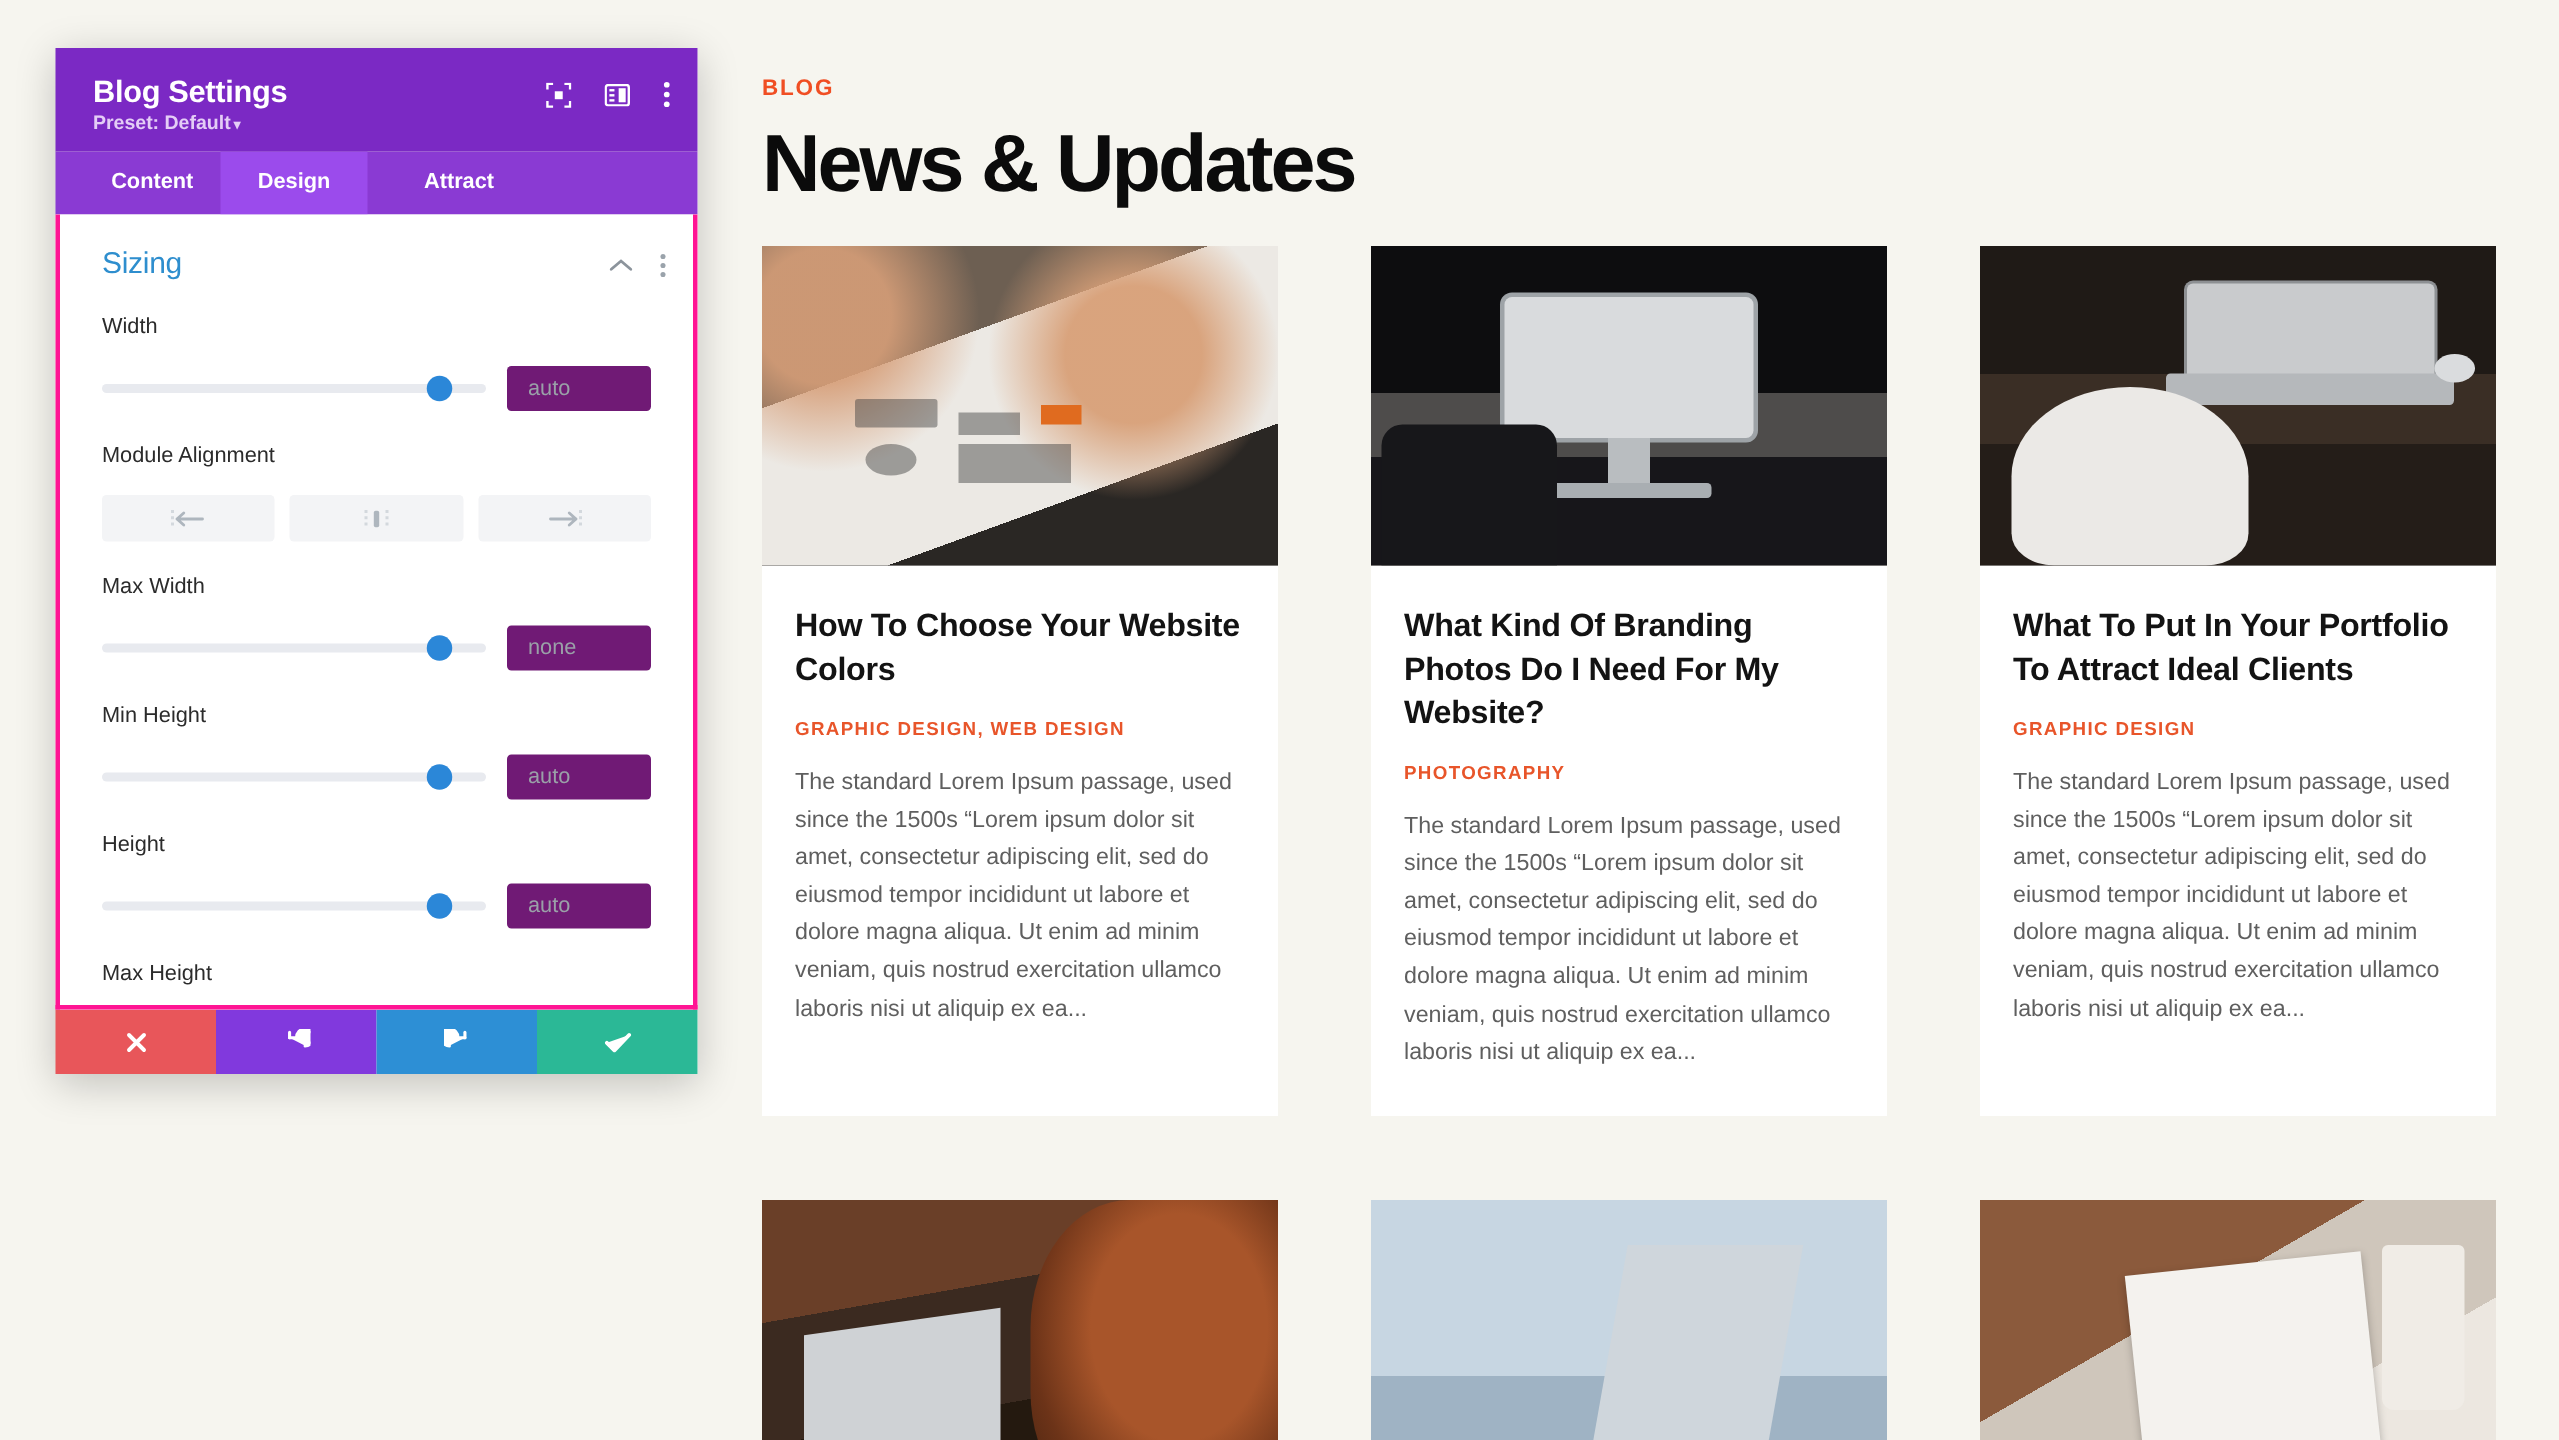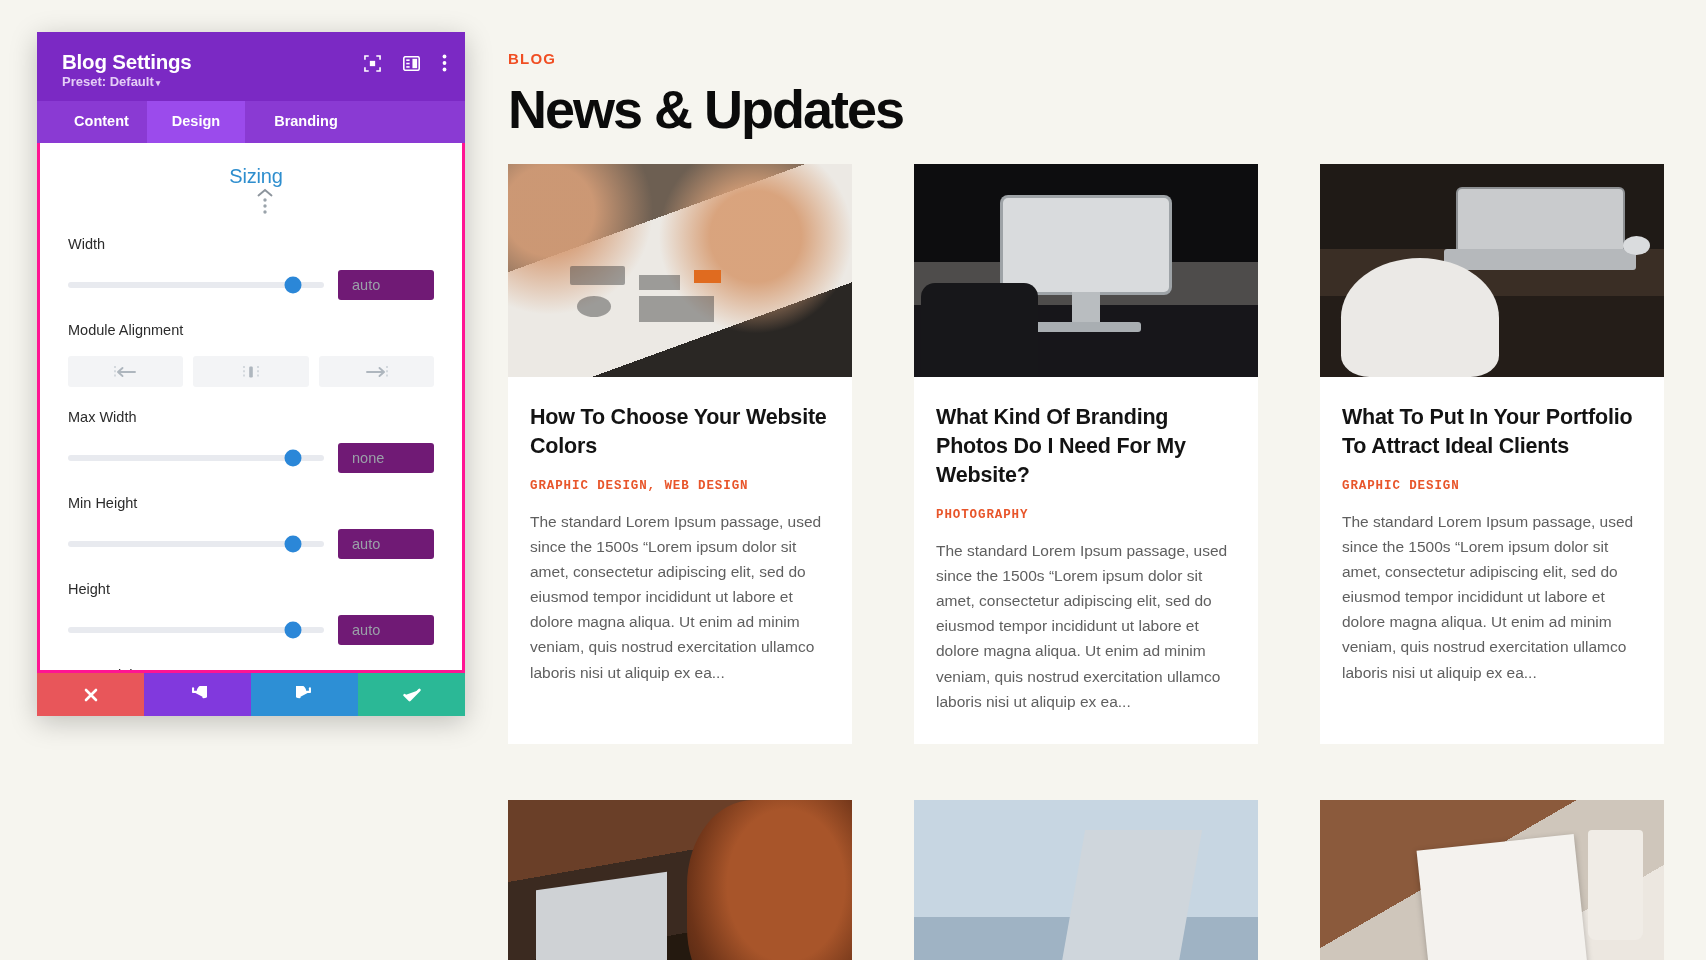--- a/index.html
+++ b/index.html
@@ -24,21 +24,21 @@
   .card-grid { display: grid; grid-template-columns: repeat(3, 344px); gap: 62px; }
   .card { background: #ffffff; }
   .card-img { width: 344px; height: 213px; position: relative; overflow: hidden; background: #2b2622; }
   .card-body { padding: 26px 22px 30px 22px; }
   .card-title {
     font-size: 21.5px; font-weight: 700; line-height: 1.35;
     color: #131313; letter-spacing: -0.2px; margin-bottom: 18px;
   }
   .card-cat {
     font-size: 12.5px; font-weight: 700; letter-spacing: 0.9px;
-    color: #e8552a; margin-bottom: 16px; font-family: Liberation Mono, monospace;
+    color: #e8552a; margin-bottom: 16px;
   }
   .card-text { font-size: 15.5px; line-height: 1.62; color: #5f5f5f; }
   .row2 { margin-top: 56px; }
 
   
   .ph { position: absolute; inset: 0; }
   .p1 { background:
       radial-gradient(circle at 72% 34%, rgba(216,160,120,.95) 0 16%, rgba(0,0,0,0) 34%),
       radial-gradient(circle at 12% 22%, rgba(214,158,120,.9) 0 13%, rgba(0,0,0,0) 30%),
       linear-gradient(160deg, #6d5f52 0 32%, #ece9e4 32% 72%, #2a2724 72% 100%);
@@ -85,21 +85,21 @@
   .tab { padding: 12px 0 14px 0; text-align: center; color: #fff; font-size: 14.5px; font-weight: 700; cursor: pointer; }
   .tab.t1 { width: 110px; padding-left: 19px; }
   .tab.t2 { width: 98px; background: #9b4bec; }
   .tab.t3 { width: 122px; }
 
   .panel-body {
     background: #fff; border: 3px solid #ff1493;
     border-top: none; position: relative;
     height: 530px; overflow: hidden;
   }
-  .section-head { display: flex; align-items: center; padding: 22px 18px 0 28px; flex-direction: column; }
+  .section-head { display: flex; align-items: center; padding: 22px 18px 0 28px; }
   .section-title { color: #2e8ece; font-size: 20px; font-weight: 400; flex: 1; letter-spacing: -0.2px; }
   .sec-ico { color: #9aa3ab; margin-left: 18px; display: flex; align-items: center; cursor: pointer; }
 
   .field { padding: 0 28px; margin-top: 22px; }
   .field-label { font-size: 14.5px; color: #2b2b2b; font-weight: 400; margin-bottom: 18px; }
   .slider-row { display: flex; align-items: center; gap: 14px; }
   .slider { position: relative; flex: 1; height: 6px; background: #e8eaef; border-radius: 3px; }
   .slider .knob {
     position: absolute; top: 50%; transform: translate(-50%,-50%);
     width: 17px; height: 17px; border-radius: 50%; background: #2b87d8; cursor: pointer;
@@ -246,21 +246,21 @@
               <circle cx="2.5" cy="9" r="1.9" fill="#fff"></circle>
               <circle cx="2.5" cy="15.5" r="1.9" fill="#fff"></circle>
             </svg>
         </span>
       </div>
     </div>
 
     <div class="tabs">
       <div class="tab t1">Content</div>
       <div class="tab t2">Design</div>
-      <div class="tab t3">Branding</div>
+      <div class="tab t3">Attract</div>
     </div>
 
     <div class="panel-body">
 
       <div class="section-head">
         <div class="section-title">Sizing</div>
         <span class="sec-ico">
           <svg width="16" height="10" viewBox="0 0 16 10" fill="none" stroke="#8c949c" stroke-width="1.9" stroke-linecap="round">
               <path d="M1.5 7.5 8 2l6.5 5.5"></path>
             </svg>

